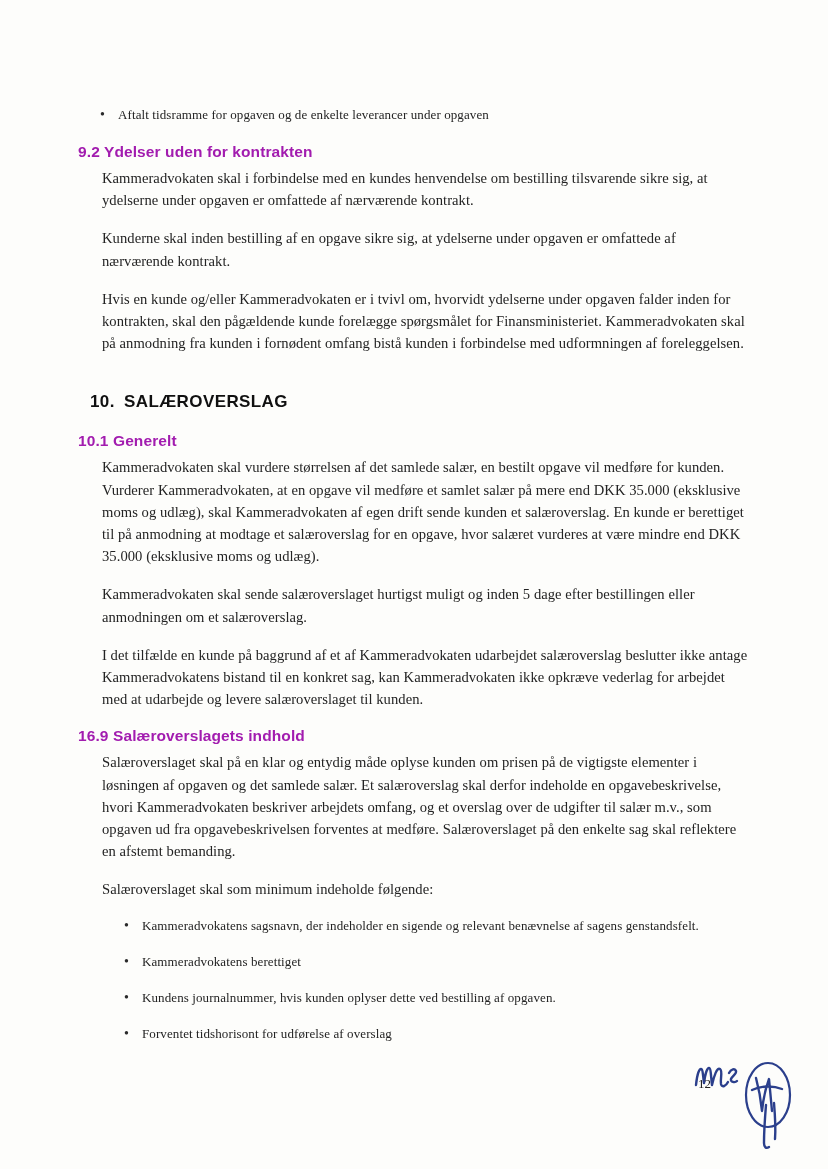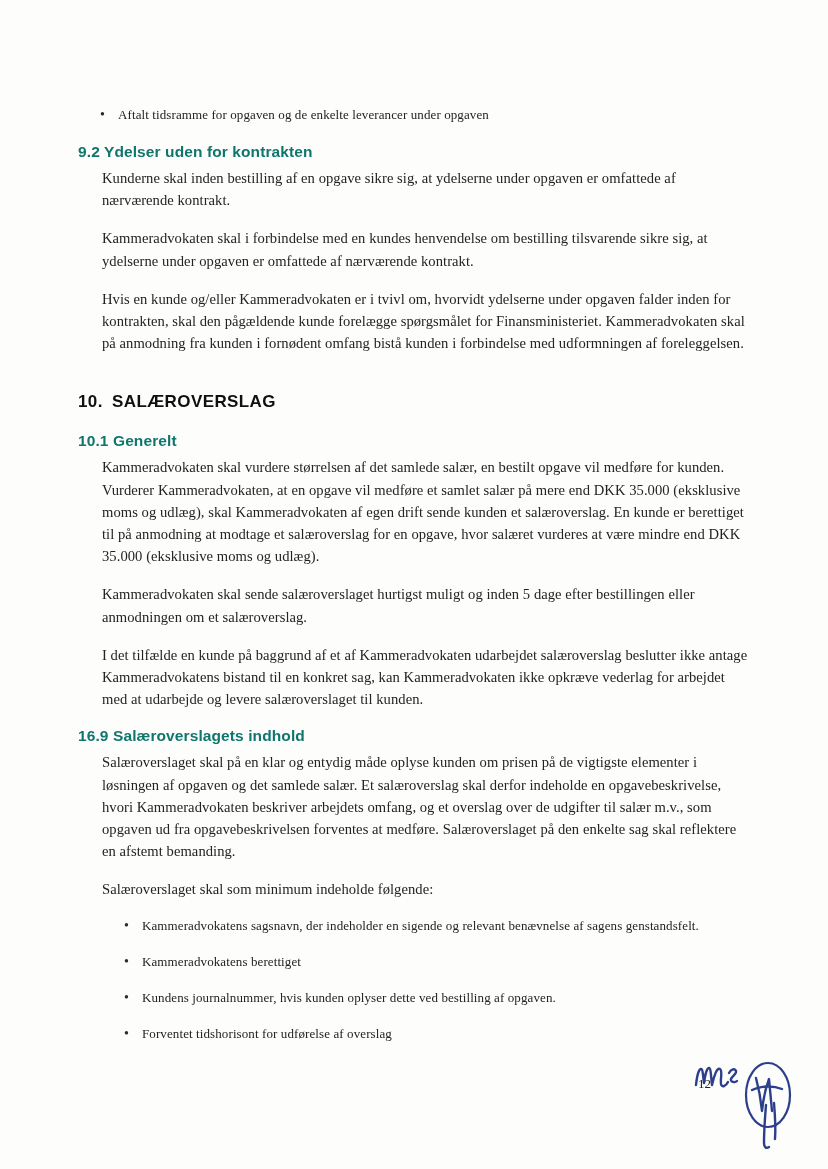--- a/index.html
+++ b/index.html
@@ -47,30 +47,30 @@
     font-size: 13px;
     line-height: 22px;
     color: #232323;
     letter-spacing: 0.1px;
   }
   
   h2.sec-heading {
     font-family: "Liberation Sans", sans-serif;
     font-size: 15.5px;
     font-weight: bold;
-    color: #0f766e;
+    color: #a21caf;
     margin: 17px 0 6px 0;
     letter-spacing: 0.1px;
   }
   h1.main-heading {
     font-family: "Liberation Sans", sans-serif;
     font-size: 17px;
     font-weight: bold;
     color: #101010;
-    margin: 38px 0 20px 0;
+    margin: 38px 0 20px 12px;
     letter-spacing: 0.4px;
   }
   h1.main-heading .num {
     display: inline-block;
     width: 34px;
   }
   .para {
     font-size: 14.6px;
     line-height: 22.2px;
     color: #232323;
@@ -120,22 +120,22 @@
 <div class="page">
 
   <div class="content">
 
     <div class="bullet-row top-bullet">
       <span class="bullet-dot">•</span>
       <span class="bullet-text">Aftalt tidsramme for opgaven og de enkelte leverancer under opgaven</span>
     </div>
 
     <h2 class="sec-heading">9.2 Ydelser uden for kontrakten</h2>
+    <p class="para">Kammeradvokaten skal i forbindelse med en kundes henvendelse om bestilling tilsvarende sikre sig, at ydelserne under opgaven er omfattede af nærværende kontrakt.</p>
     <p class="para">Kunderne skal inden bestilling af en opgave sikre sig, at ydelserne under opgaven er omfattede af nærværende kontrakt.</p>
-    <p class="para">Kammeradvokaten skal i forbindelse med en kundes henvendelse om bestilling tilsvarende sikre sig, at ydelserne under opgaven er omfattede af nærværende kontrakt.</p>
     <p class="para">Hvis en kunde og/eller Kammeradvokaten er i tvivl om, hvorvidt ydelserne under opgaven falder inden for kontrakten, skal den pågældende kunde forelægge spørgsmålet for Finansministeriet. Kammeradvokaten skal på anmodning fra kunden i fornødent omfang bistå kunden i forbindelse med udformningen af foreleggelsen.</p>
 
     <h1 class="main-heading">
       <span class="num">10.</span><span>SALÆROVERSLAG</span>
     </h1>
 
     <h2 class="sec-heading">10.1 Generelt</h2>
     <p class="para">Kammeradvokaten skal vurdere størrelsen af det samlede salær, en bestilt opgave vil medføre for kunden. Vurderer Kammeradvokaten, at en opgave vil medføre et samlet salær på mere end DKK 35.000 (eksklusive moms og udlæg), skal Kammeradvokaten af egen drift sende kunden et salæroverslag. En kunde er berettiget til på anmodning at modtage et salæroverslag for en opgave, hvor salæret vurderes at være mindre end DKK 35.000 (eksklusive moms og udlæg).</p>
     <p class="para">Kammeradvokaten skal sende salæroverslaget hurtigst muligt og inden 5 dage efter bestillingen eller anmodningen om et salæroverslag.</p>
     <p class="para">I det tilfælde en kunde på baggrund af et af Kammeradvokaten udarbejdet salæroverslag beslutter ikke antage Kammeradvokatens bistand til en konkret sag, kan Kammeradvokaten ikke opkræve vederlag for arbejdet med at udarbejde og levere salæroverslaget til kunden.</p>

